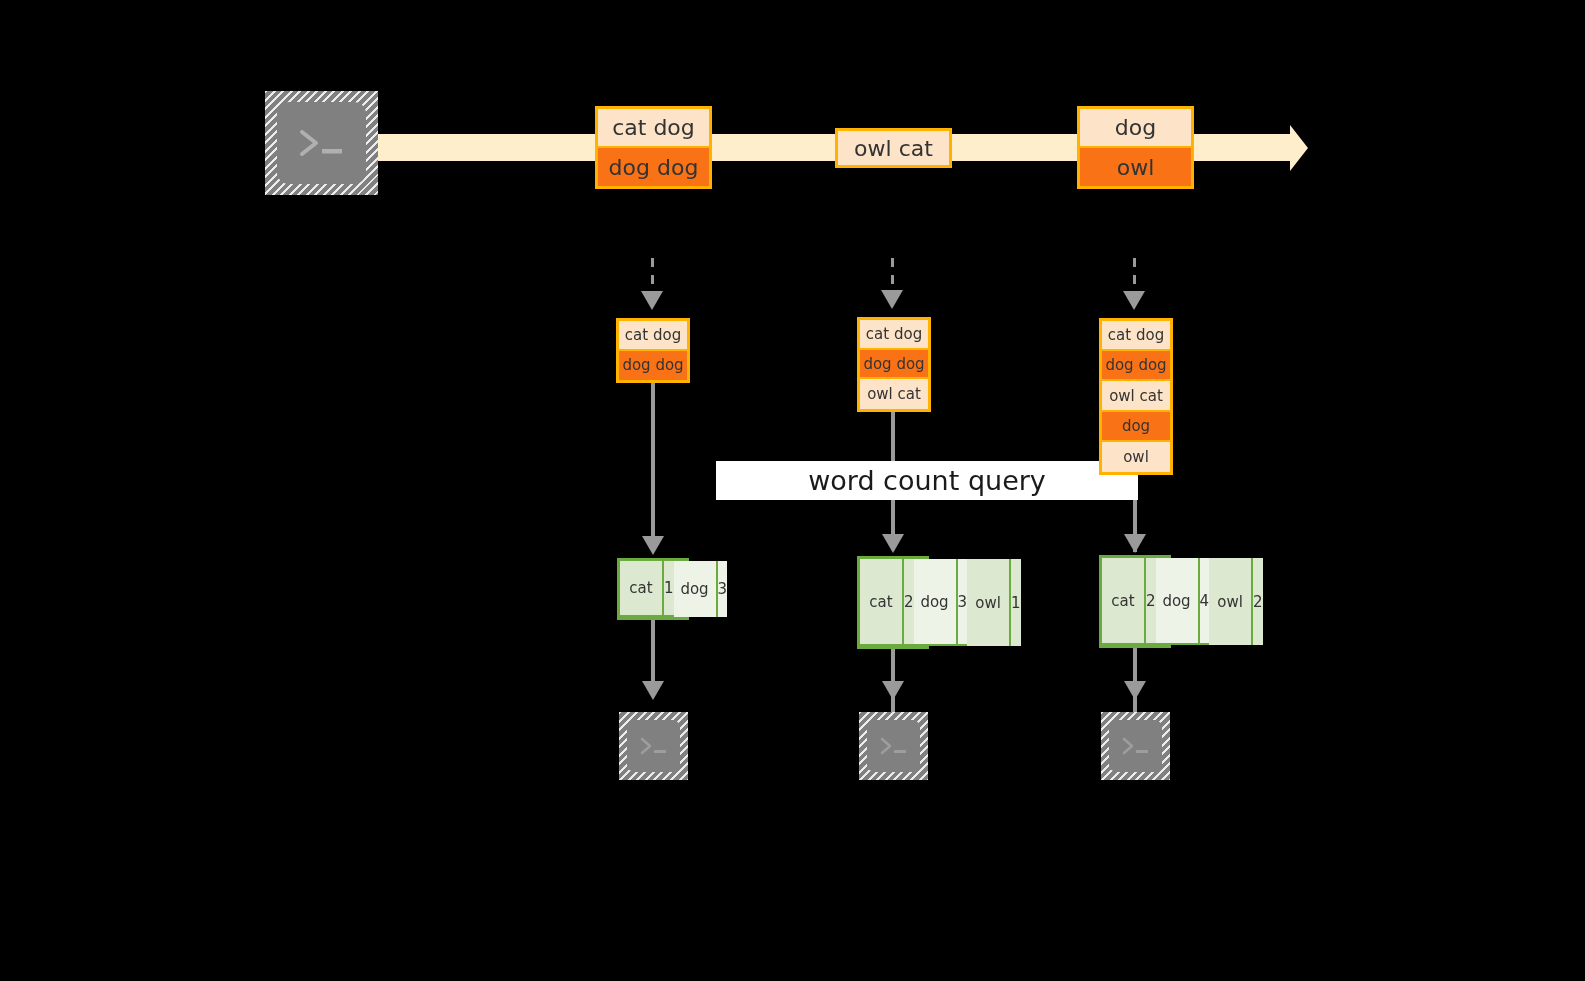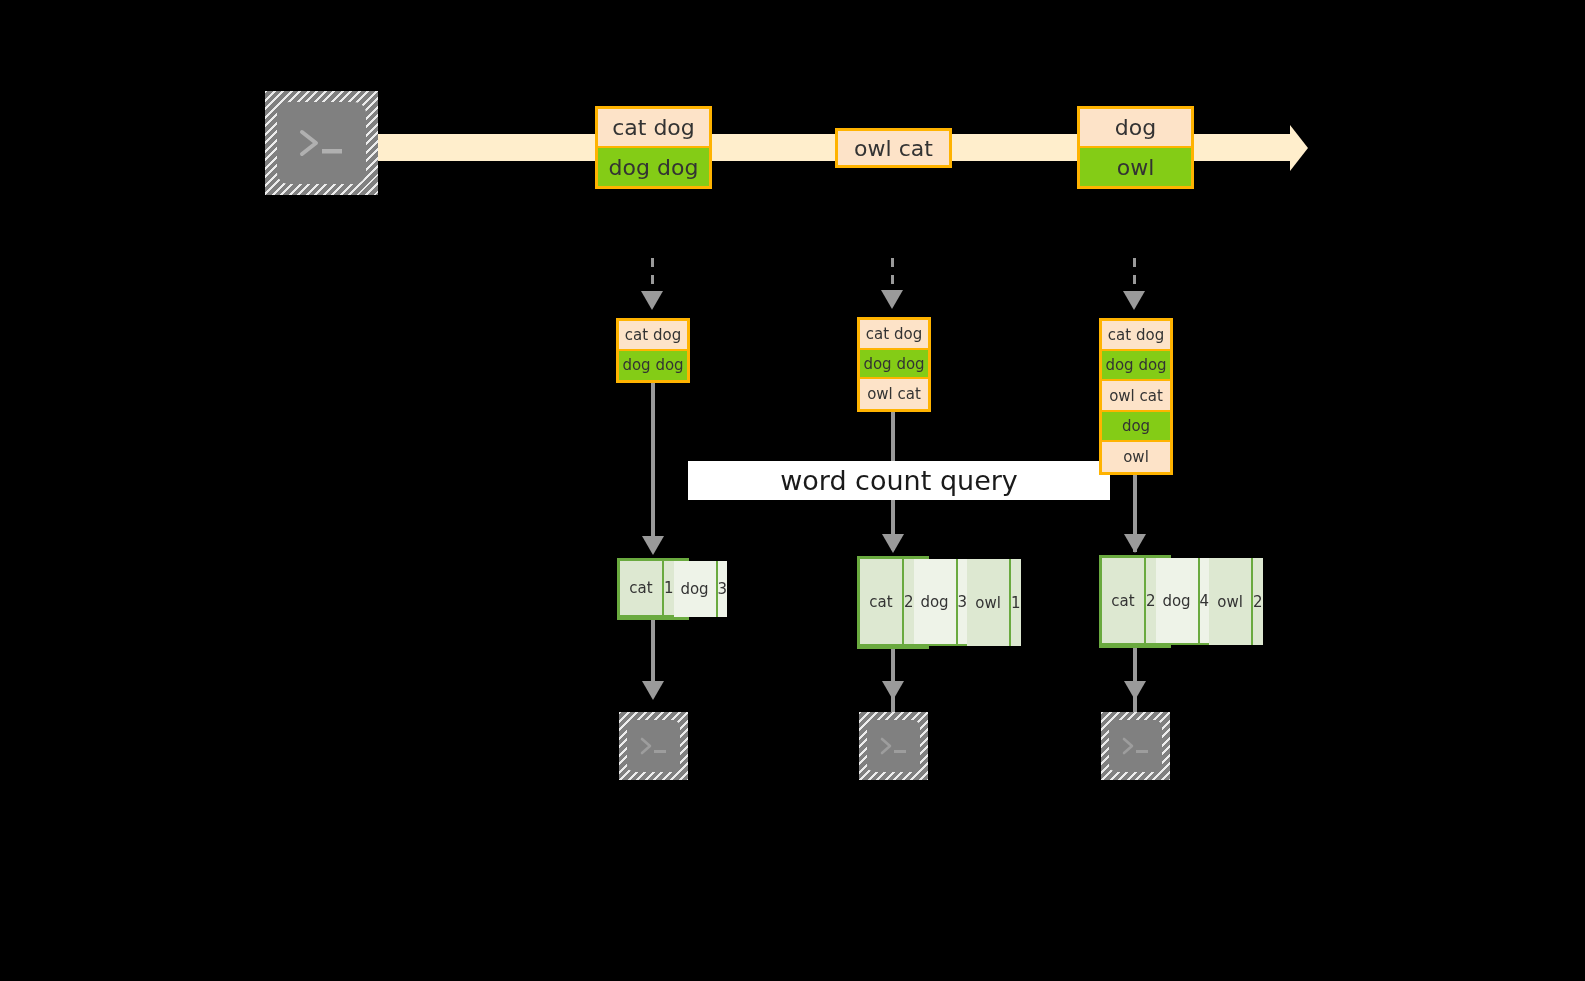--- a/index.html
+++ b/index.html
@@ -61,21 +61,21 @@
     box-sizing: border-box;
     display: flex;
     align-items: center;
     justify-content: center;
     color: #333333;
     white-space: nowrap;
     border-bottom: 2px solid #ffb300;
   }
   .otable .orow:last-child { border-bottom: none; }
   .orow.shade-a { background: #fde3c8; }
-  .orow.shade-b { background: #84cc16; }
+  .orow.shade-b { background: #f97316; }
 
   
   .gtable {
     position: absolute;
     box-sizing: border-box;
     border: 3px solid #6aaa3f;
     background: #eef3e7;
     display: flex;
     flex-direction: row;
   }
@@ -128,20 +128,21 @@
 
   
   .query-label {
     position: absolute;
     background: #ffffff;
     display: flex;
     align-items: center;
     justify-content: center;
     color: #1a1a1a;
     white-space: nowrap;
+    margin-left: 28px;
   }
 </style>
 </head>
 <body>
 
 <div id="canvas">
 
   <div class="stream-band" style="left:373px; top:134px; width:919px; height:27px;"></div>
   <div class="stream-head" style="left:1290px; top:125px;
               border-top:23px solid transparent;

